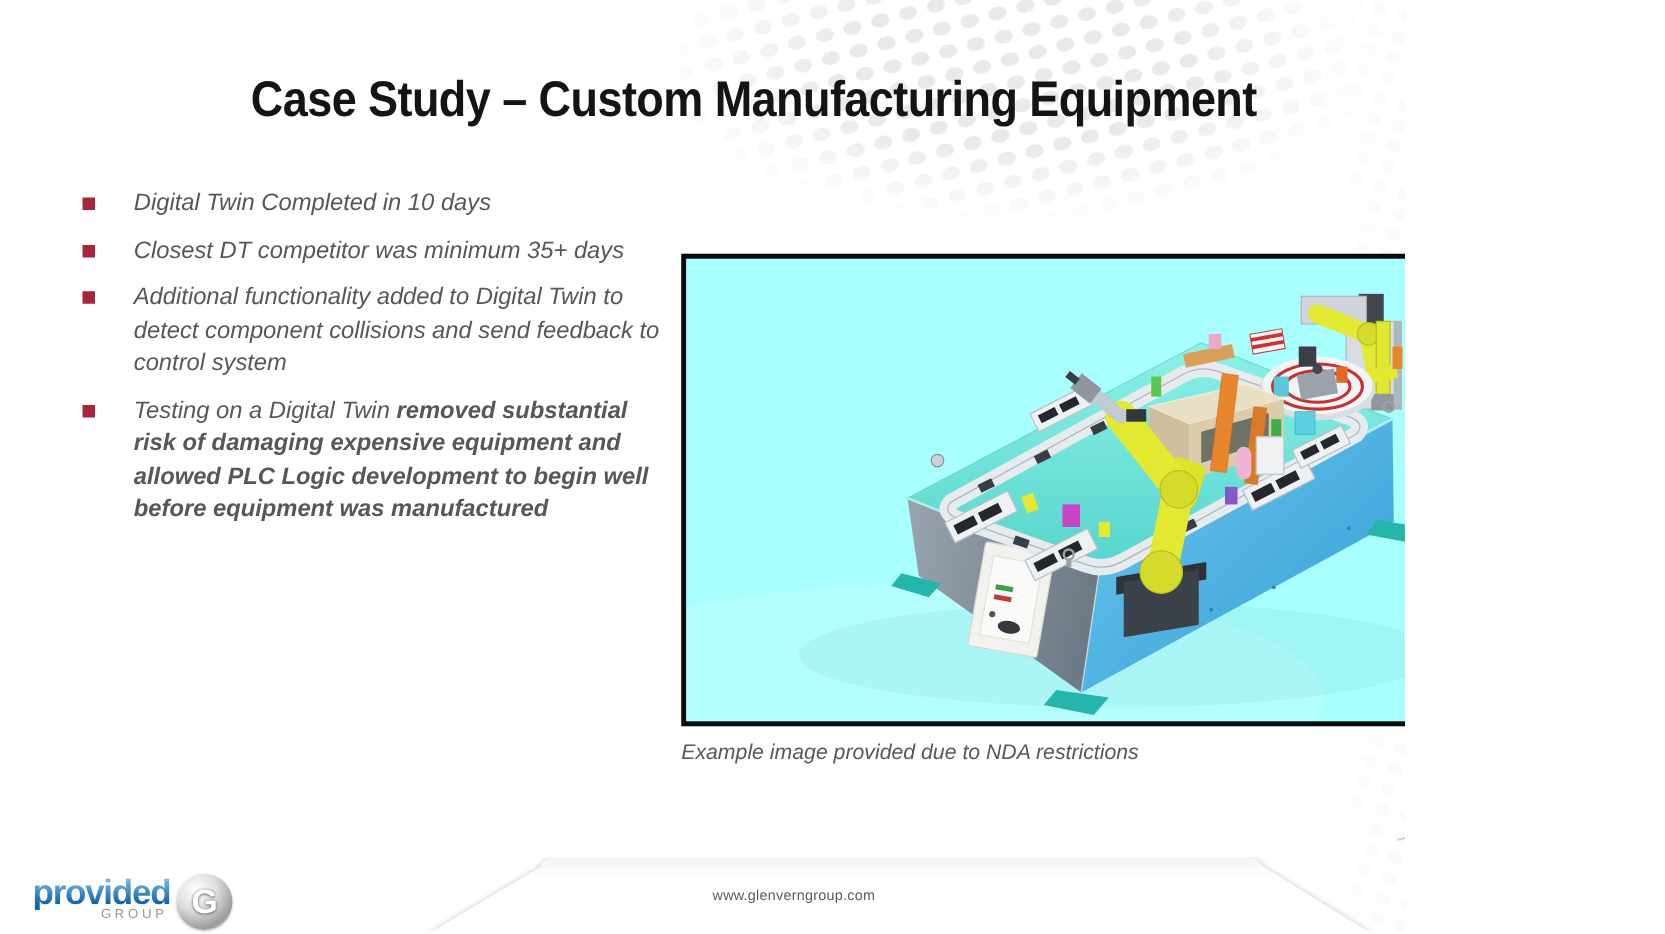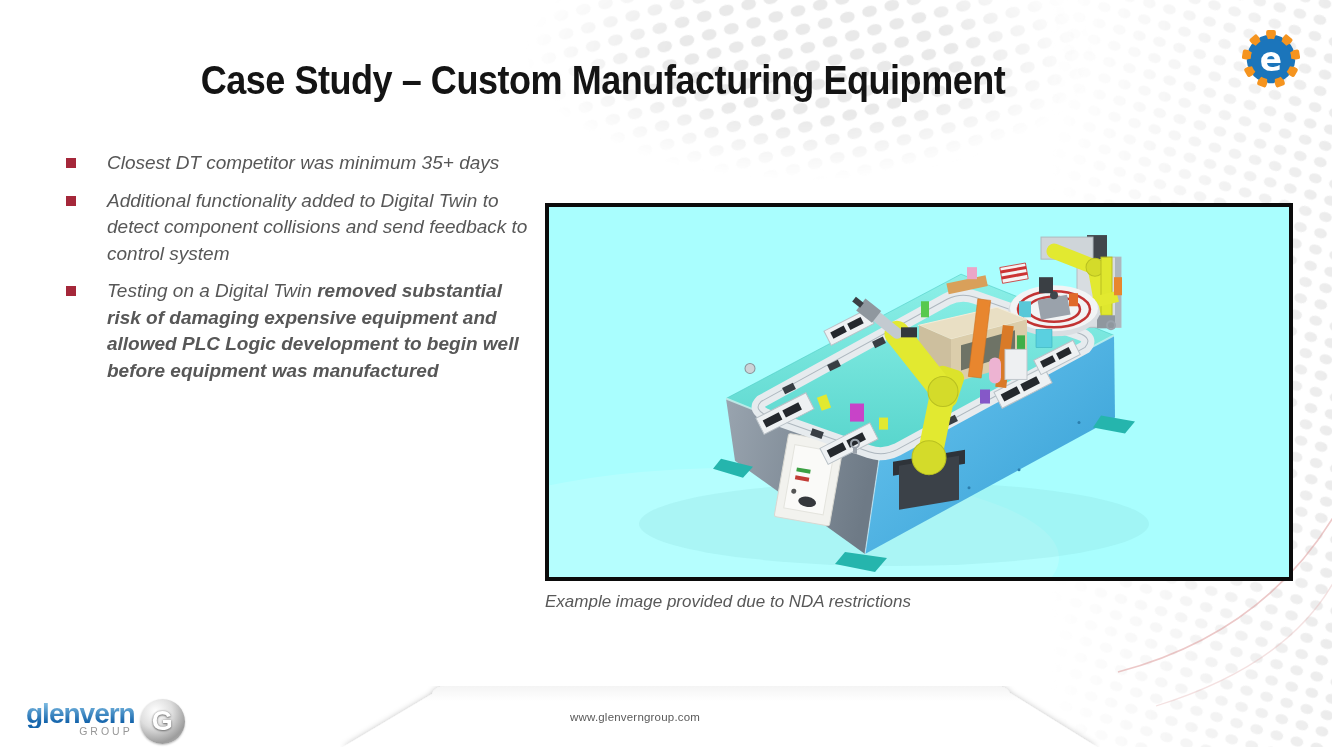--- a/index.html
+++ b/index.html
@@ -1,19 +1,19 @@
 <!DOCTYPE html>
 <html style="--bullet-marker: #a5273a; --body-text: #575757; --title-text: #141414; --image-background: #a9fefe; --logo-orange: #f5941f; --logo-blue: #1b75bb;"><head>
 <meta charset="utf-8">
 <style>
   * { margin:0; padding:0; box-sizing:border-box; }
   html,body { background:#ffffff; }
   body { font-family:"Liberation Sans", sans-serif; }
   #slide {
-    position:relative; width:1332px; height:747px; background:#ffffff;
+    position:relative; width:1124px; height:747px; background:#ffffff;
     overflow:hidden;
     text-decoration:underline;
   }
   
   #deco { position:absolute; left:0; top:0; z-index:0; pointer-events:none; }
   
   .title {
     position:absolute; left:63px; top:58px; width:1080px; z-index:2;
     text-align:center; font-size:40px; font-weight:bold;
     color:var(--title-text,#141414); letter-spacing:-0.5px;
@@ -118,20 +118,24 @@
       <path d="M1118,672 Q1262,634 1334,516" stroke="#dd9a9a" stroke-width="1.6" fill="none" opacity="0.55"></path>
       <path d="M1156,706 Q1292,664 1338,574" stroke="#e4b4b4" stroke-width="1.3" fill="none" opacity="0.4"></path>
     </g>
   </svg>
 
   <div class="title">Case Study – Custom Manufacturing Equipment</div>
 
   <ul class="bullets">
     <li>
       <span class="marker"></span>
+      <span><span>Digital Twin Completed in 10 days</span><span class="b"></span></span>
+    </li>
+    <li>
+      <span class="marker"></span>
       <span><span>Closest DT competitor was minimum 35+ days</span><span class="b"></span></span>
     </li>
     <li>
       <span class="marker"></span>
       <span><span>Additional functionality added to Digital Twin to detect component collisions and send feedback to control system</span><span class="b"></span></span>
     </li>
     <li>
       <span class="marker"></span>
       <span><span>Testing on a Digital Twin </span><span class="b">removed substantial risk of damaging expensive equipment and allowed PLC Logic development to begin well before equipment was manufactured</span></span>
     </li>
@@ -341,21 +345,21 @@
       <filter id="bshadow" x="-10%" y="-40%" width="120%" height="180%">
         <feDropShadow dx="0" dy="1" stdDeviation="3" flood-color="#000000" flood-opacity="0.32"></feDropShadow>
       </filter>
     </defs>
     <path d="M92,8 Q95,0 106,0 L656,0 Q666,0 670,7 L757,61 L3,61 Z" fill="url(#bannerFill)" filter="url(#bshadow)"></path>
   </svg>
   <div class="site-url">www.glenverngroup.com</div>
 
   <div class="glenvern">
     <div class="words">
-      <span class="wordmark">glenvern</span>
+      <span class="wordmark">provided</span>
       <span class="group">GROUP</span>
     </div>
     <div class="badge">
       <span>G</span>
     </div>
   </div>
 
 </div>
 
 </body></html>

